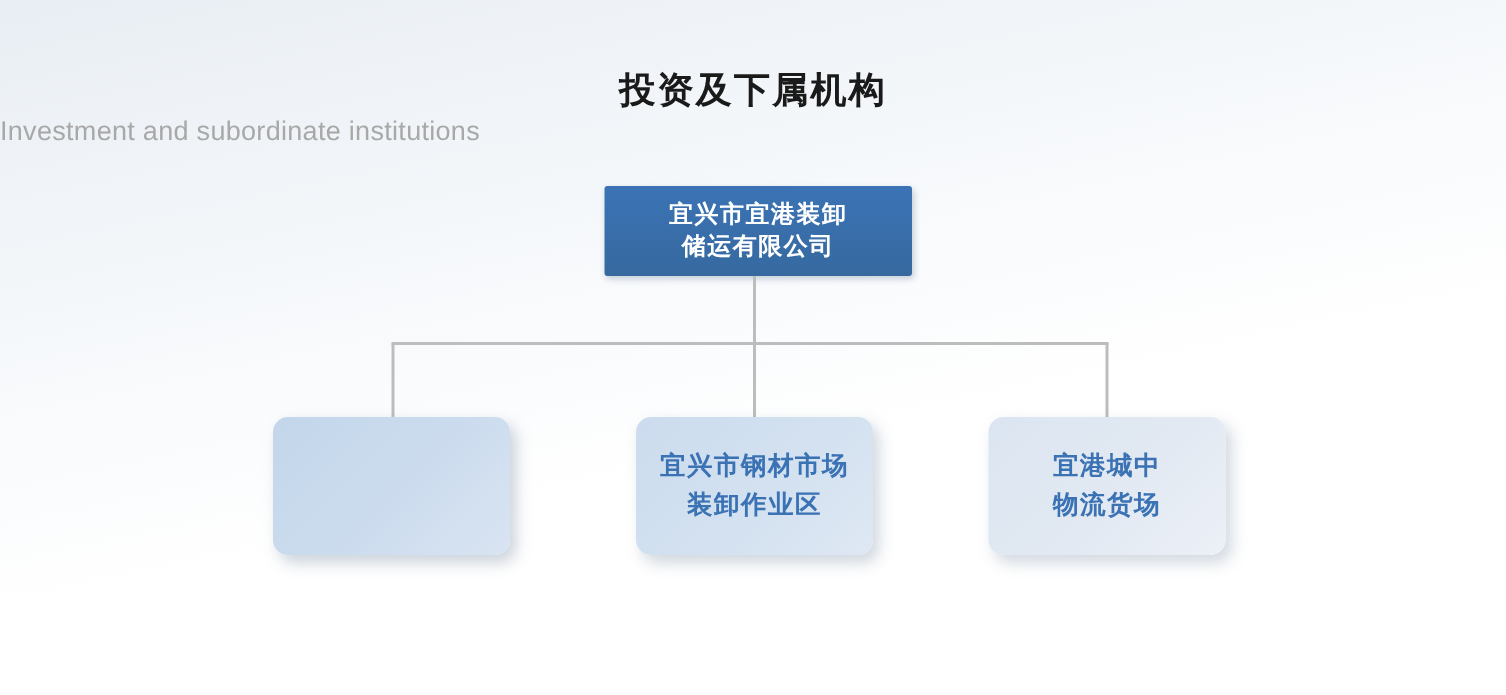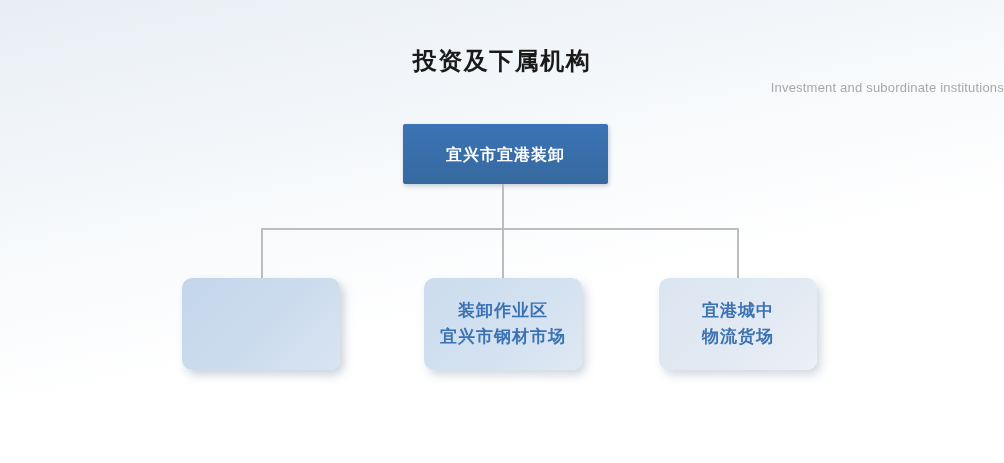--- a/index.html
+++ b/index.html
@@ -33,22 +33,22 @@
     font-weight: bold;
     letter-spacing: 1.5px;
     color: var(--title-text, #1a1a1a);
     line-height: 30px;
   }
   .page-subtitle {
     position: absolute;
     top: 79px;
     left: 0;
     width: 1004px;
-    text-align: right;
-    font-size: 13px;
+    text-align: left;
+    font-size: 18px;
     letter-spacing: 0.2px;
     color: var(--subtitle-text, #a8a8a8);
     line-height: 17px;
   }
   .root-box {
     position: absolute;
     left: 403px;
     top: 124px;
     width: 205px;
     height: 60px;
@@ -114,34 +114,35 @@
 <body>
 
 <div class="canvas">
 
   <div class="page-title">投资及下属机构</div>
 
   <div class="page-subtitle">Investment and subordinate institutions</div>
 
   <div class="root-box">
     <span class="box-line">宜兴市宜港装卸</span>
+    <span class="box-line">储运有限公司</span>
   </div>
 
   <div class="connector conn-root-stub"></div>
   <div class="connector conn-horizontal"></div>
   <div class="connector conn-stub-1"></div>
   <div class="connector conn-stub-2"></div>
   <div class="connector conn-stub-3"></div>
 
   <div class="child-box child-box-1">
   </div>
 
   <div class="child-box child-box-2">
+    <span class="box-line">宜兴市钢材市场</span>
     <span class="box-line">装卸作业区</span>
-    <span class="box-line">宜兴市钢材市场</span>
   </div>
 
   <div class="child-box child-box-3">
     <span class="box-line">宜港城中</span>
     <span class="box-line">物流货场</span>
   </div>
 
 </div>
 
 </body></html>

